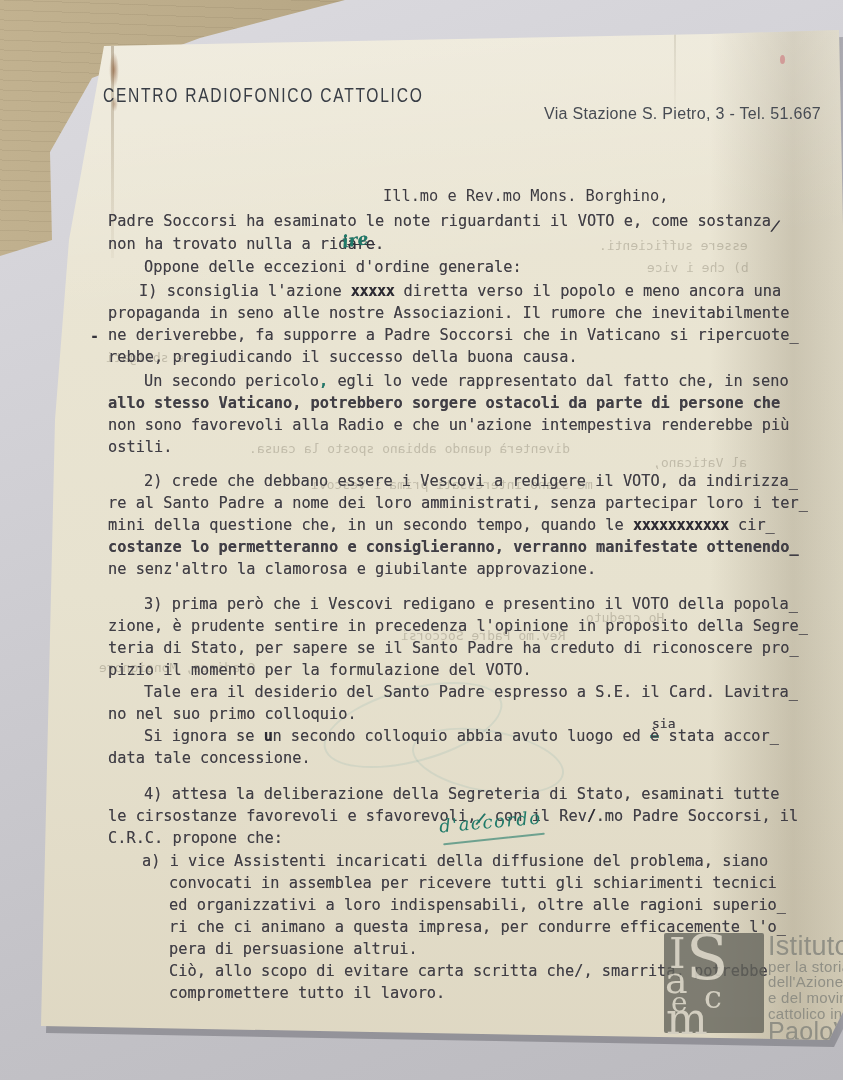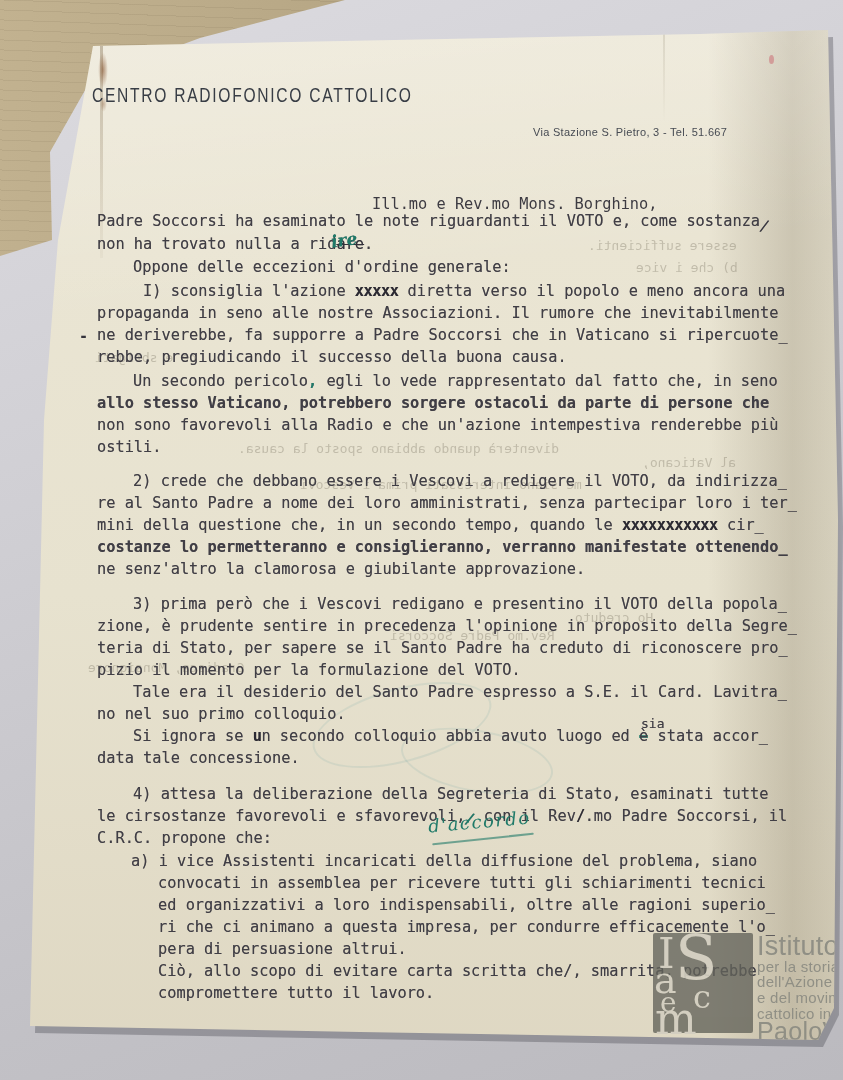--- a/index.html
+++ b/index.html
@@ -6,52 +6,52 @@
   #stage{position:relative;width:843px;height:1080px;overflow:hidden;
          background:linear-gradient(160deg,#dcdbe0 0%,#cfced3 40%,#c2c1c6 75%,#bbbabf 100%);
          font-family:"Liberation Sans",sans-serif;}
   
   .backsheet{position:absolute;inset:0;
     clip-path:polygon(0 0,345px 0,200px 38px,92px 78px,50px 152px,52px 240px,0 256px);
     background:linear-gradient(100deg,#c2b290 0%,#b3a381 45%,#a49373 100%);}
   .backsheet-texture{position:absolute;inset:0;opacity:.12;
     background:repeating-linear-gradient(2deg,transparent 0 9px,#6d5f45 9px 10px);}
   
-  .paper-clip{clip-path:polygon(93px 46px,700px 34px,828px 30px,838px 520px,834px 1008px,818px 1040px,360px 1032px,30px 1026px,44px 420px,58px 240px);}
+  .paper-clip{clip-path:polygon(93px 46px,700px 34px,828px 30px,838px 520px,834px 1008px,818px 1040px,360px 1032px,30px 1026px,44px 420px,58px 240px);margin-left:11px;}
   .paper-shadow{position:absolute;inset:0;background:rgba(55,55,66,.32);
     filter:blur(7px);transform:translate(5px,7px);}
   .paper{position:absolute;inset:0;
     background:
       linear-gradient(173deg, rgba(255,255,255,.28), rgba(255,255,255,0) 28%),
       linear-gradient(to right, rgba(0,0,0,0) 84%, rgba(96,84,60,.22) 94%, rgba(96,84,60,.12) 100%),
       linear-gradient(to bottom, #ece7d6 0%, #e7e2cf 55%, #ded7c2 100%);}
   
   .tline{position:absolute;white-space:pre;font:15.3px/20px "DejaVu Sans Mono",monospace;
          color:#403e45;text-shadow:0 0 .6px rgba(62,60,70,.55);z-index:10;}
-  .salutation{position:absolute;left:372px;top:194px;white-space:pre;
+  .salutation{position:absolute;left:372px;top:186px;white-space:pre;
          font:15.3px/20px "DejaVu Sans Mono",monospace;color:#3d3b42;z-index:10;}
   .ot{font-weight:bold;color:#2c2a32;letter-spacing:-.5px;}
   .hg{color:#1f7a69;font-weight:bold;}
   .hg-caret{display:inline-block;transform:translateY(3px) rotate(14deg);color:#1f7a69;font-weight:bold;}
   .hs{display:inline-block;transform:translateY(5px) rotate(12deg);color:#38363f;}
   .corr{position:relative;}
   .corr .base{background:linear-gradient(to top,transparent 40%,rgba(31,122,105,.75) 40%,rgba(31,122,105,.75) 58%,transparent 58%);}
   .corr .sup{position:absolute;left:2px;top:-13px;font-size:13px;color:#403e45;}
   .redo{position:relative;}
   .redo .base{color:#33313a;text-decoration:line-through;}
   .redo .over{position:absolute;left:-5px;top:-5px;color:#1f7a69;font:bold italic 17px "DejaVu Serif",serif;
               transform:rotate(-8deg);white-space:nowrap;}
   
   .org{position:absolute;left:92px;top:84px;font-size:20px;letter-spacing:2.2px;color:#383d45;
        transform:scale(.78,1.02);transform-origin:left top;white-space:pre;z-index:10;}
   .daterow{position:absolute;left:546px;top:97px;white-space:pre;z-index:10;}
   .daterow .city{font-style:italic;font-size:15px;color:#3c4048;}
   .daterow .date{font:16.5px "DejaVu Sans Mono",monospace;color:#3a3841;
        border-bottom:1px dotted #8a8475;padding:0 62px 1px 6px;}
-  .address{position:absolute;left:533px;top:126px;font-size:11px;letter-spacing:.3px;color:#474b53;z-index:10;}
+  .address{position:absolute;left:533px;top:105px;font-size:16px;letter-spacing:.3px;color:#474b53;z-index:10;}
   
   .daccordo{position:absolute;left:428px;top:811px;font:italic 18px "DejaVu Serif",serif;
        letter-spacing:1.5px;color:#1f7a69;transform:rotate(-5deg);z-index:11;}
   .daccordo-line{position:absolute;left:432px;top:838px;width:102px;height:2px;
        background:rgba(31,122,105,.6);transform:rotate(-6deg);z-index:11;border-radius:2px;}
   .margin-mark{position:absolute;left:79px;top:327px;font:bold 15px "DejaVu Sans Mono",monospace;color:#35333c;z-index:10;}
   
   .bleed{position:absolute;transform:scaleX(-1);color:rgba(104,96,78,.30);
        font:13px "DejaVu Sans Mono",monospace;white-space:pre;filter:blur(.4px);z-index:3;}
   .swirl{position:absolute;border:2px solid rgba(60,140,150,.10);border-radius:50%;z-index:3;}
@@ -108,21 +108,21 @@
     <div class="stain2"></div>
     <div class="speck"></div>
     <div class="swirl s1"></div>
     <div class="swirl s2"></div>
 
     <div class="salutation">Ill.mo e Rev.mo Mons. Borghino,</div>
     <div id="letter-body">
         <div class="tline" style="left: 97px; top: 211px;"><span>Padre Soccorsi ha esaminato le note riguardanti il VOTO e, come sostanza</span><span class="hs">/</span></div>
         <div class="tline" style="left: 97px; top: 234px;"><span>non ha trovato nulla a rid</span><span class="redo"><span class="base">are</span><span class="over">ire</span></span><span>.</span></div>
         <div class="tline" style="left: 133px; top: 257px;"><span>Oppone delle eccezioni d'ordine generale:</span></div>
-        <div class="tline" style="left: 143px; top: 281px;"><span>I) sconsiglia l'azione </span><span class="ot">xxxxx</span><span> diretta verso il popolo e meno ancora una</span></div>
+        <div class="tline" style="left: 128px; top: 281px;"><span>I) sconsiglia l'azione </span><span class="ot">xxxxx</span><span> diretta verso il popolo e meno ancora una</span></div>
         <div class="tline" style="left: 97px; top: 303px;"><span>propaganda in seno alle nostre Associazioni. Il rumore che inevitabilmente</span></div>
         <div class="tline" style="left: 97px; top: 325px;"><span>ne deriverebbe, fa supporre a Padre Soccorsi che in Vaticano si ripercuote_</span></div>
         <div class="tline" style="left: 97px; top: 347px;"><span>rebbe, pregiudicando il successo della buona causa.</span></div>
         <div class="tline" style="left: 133px; top: 371px;"><span>Un secondo pericolo</span><span class="hg">,</span><span> egli lo vede rappresentato dal fatto che, in seno</span></div>
         <div class="tline" style="left: 97px; top: 393px; font-weight: bold;"><span>allo stesso Vaticano, potrebbero sorgere ostacoli da parte di persone che</span></div>
         <div class="tline" style="left: 97px; top: 415px;"><span>non sono favorevoli alla Radio e che un'azione intempestiva renderebbe più</span></div>
         <div class="tline" style="left: 97px; top: 437px;"><span>ostili.</span></div>
         <div class="tline" style="left: 133px; top: 471px;"><span>2) crede che debbano essere i Vescovi a redigere il VOTO, da indirizza_</span></div>
         <div class="tline" style="left: 97px; top: 493px; text-align: center;"><span>re al Santo Padre a nome dei loro amministrati, senza partecipar loro i ter_</span></div>
         <div class="tline" style="left: 97px; top: 515px;"><span>mini della questione che, in un secondo tempo, quando le </span><span class="ot">xxxxxxxxxxx</span><span> cir_</span></div>

